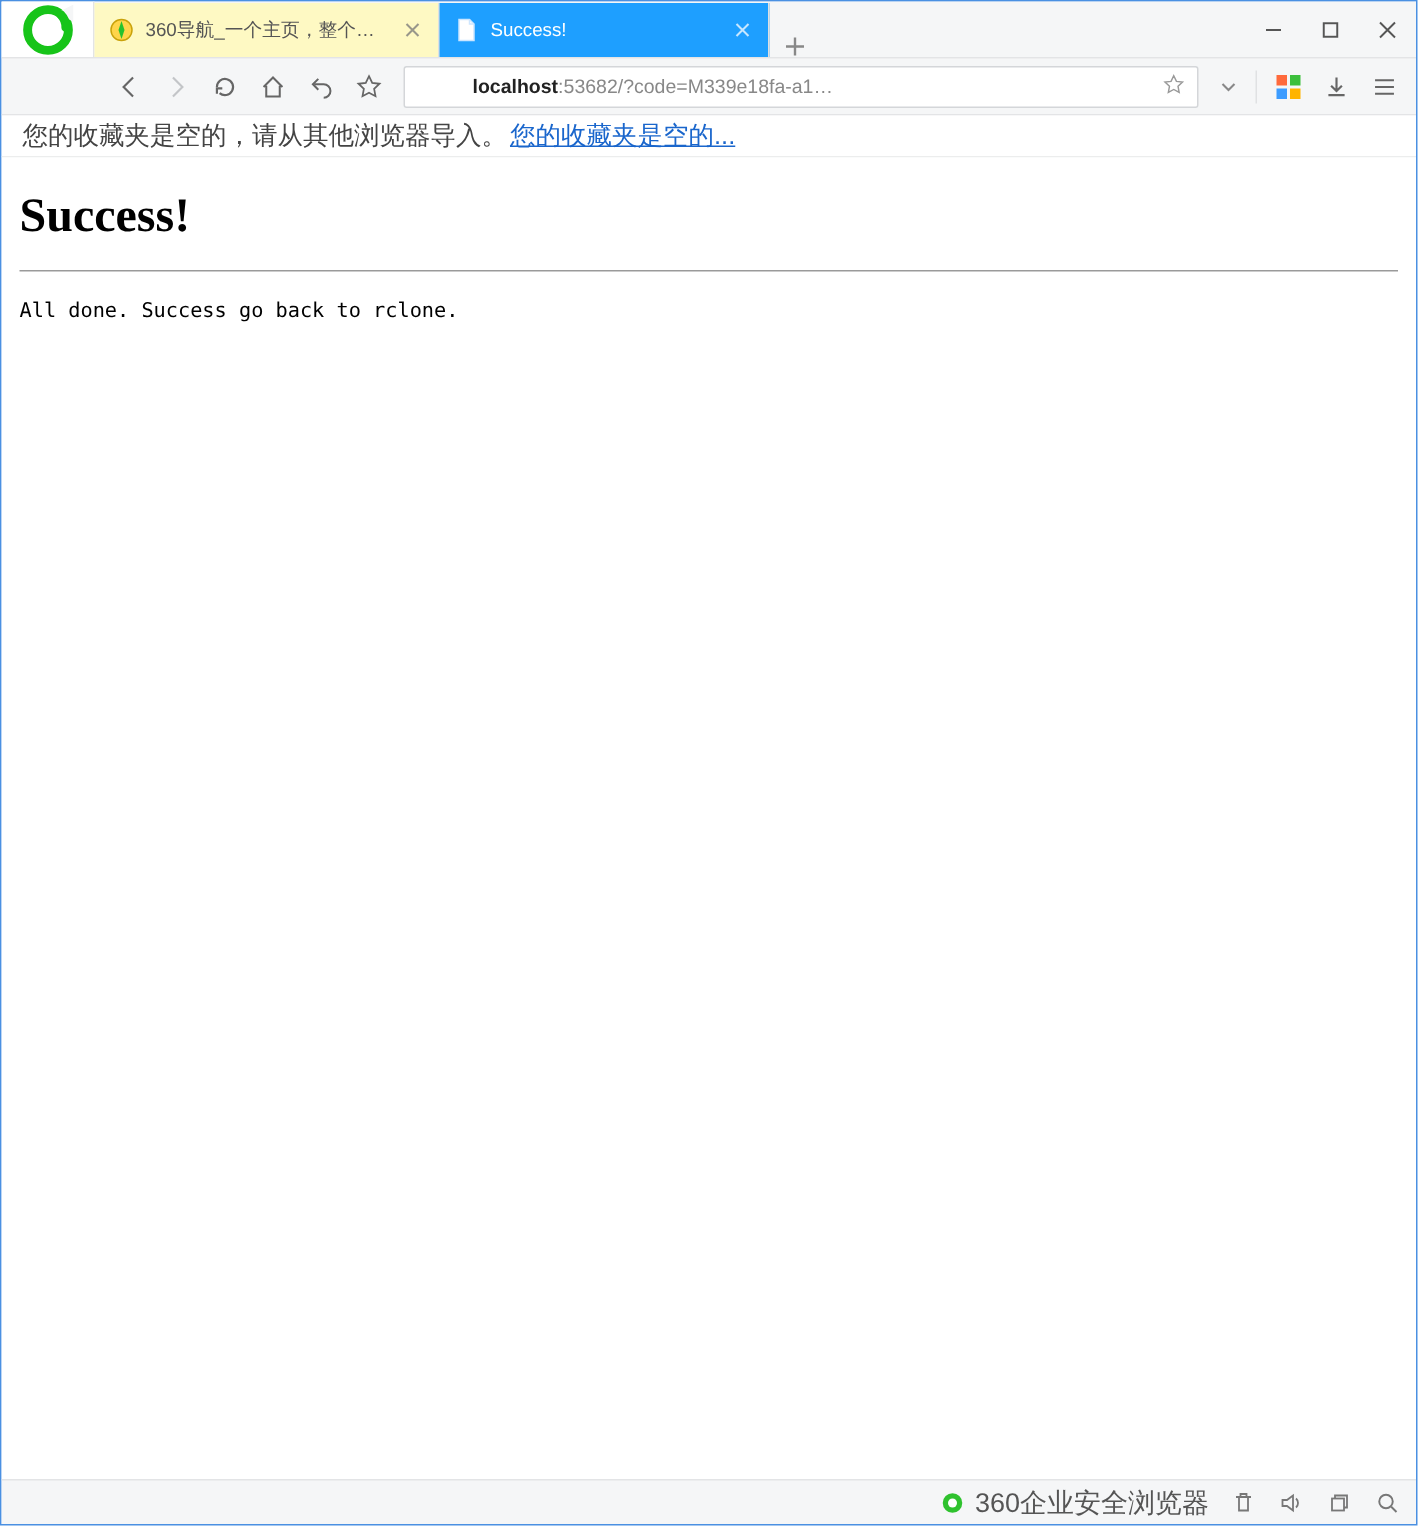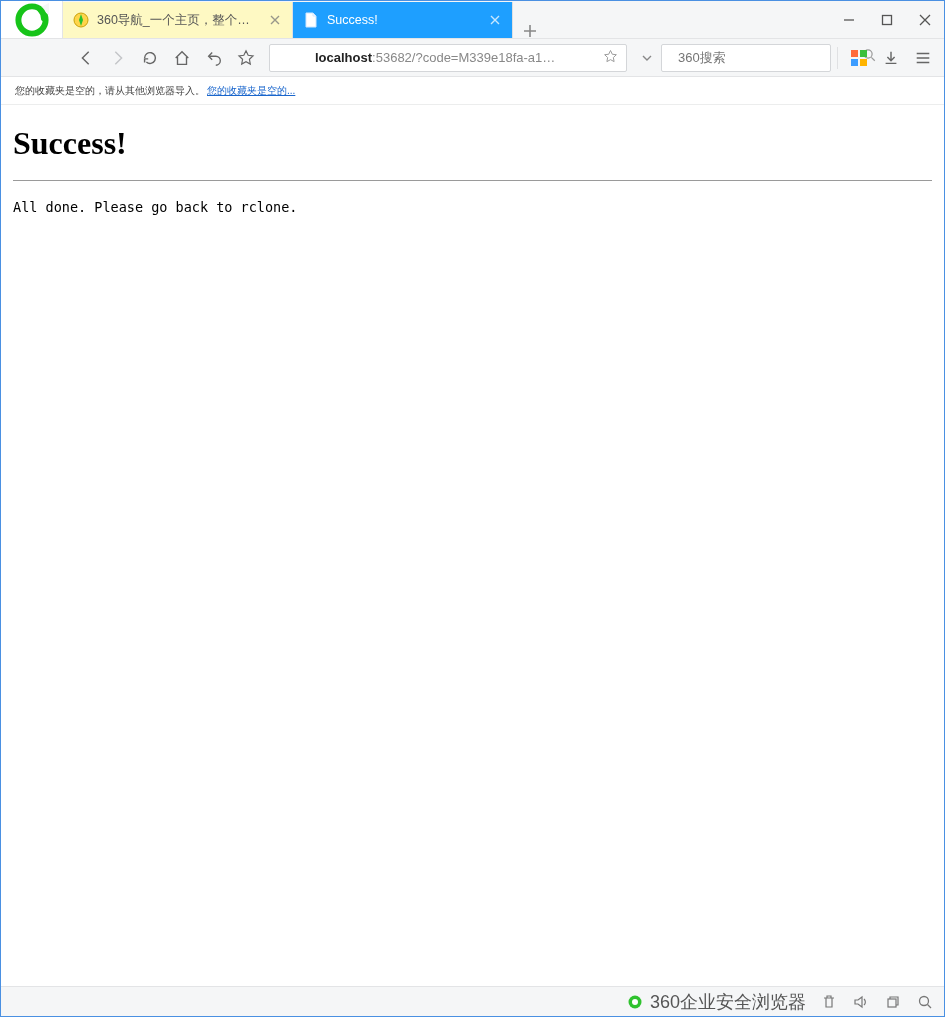--- a/index.html
+++ b/index.html
@@ -72,21 +72,21 @@
   .searchbox input {
     flex:1; border:none; outline:none; font-size:13px; color:#555; background:transparent;
   }
   .searchbox .se-logo { width:16px; height:16px; }
   .searchbox .se-go { color:#999; }
   .tb-sep { width:1px; height:22px; background:#e0e1e3; margin:0 4px; }
   .ext-grid svg { width:18px; height:18px; }
   
   .bookmarkbar {
     height:28px; background:#fff; display:flex; align-items:center;
-    padding:0 14px; font-size:10px; color:#444; border-bottom:1px solid #eceded;
+    padding:0 14px; font-size:17px; color:#444; border-bottom:1px solid #eceded;
   }
   .bookmarkbar a { color:#1a66cc; text-decoration:underline; margin-left:2px; }
   
   .content { flex:1; background:#fff; padding:20px 12px 12px 12px; overflow:auto; }
   .content h1 { font-family:"Times New Roman",serif; font-size:32px; font-weight:bold; margin:0 0 18px 0; color:#000; }
   .content hr { border:none; border-top:1px solid #9a9a9a; margin:6px 0 18px 0; }
   .content pre { font-family:Consolas,Menlo,monospace; font-size:13.5px; color:#000; margin:0; }
   
   .statusbar {
     height:30px; background:#f5f6f7; border-top:1px solid #e3e4e6;
@@ -207,35 +207,20 @@
         </svg>
     </span>
   </div>
 
   <div class="dropdown-caret">
     <svg width="12" height="12" viewBox="0 0 12 12">
         <path d="M2 4 L6 8 L10 4" fill="none" stroke="#888" stroke-width="1.4"></path>
       </svg>
   </div>
 
-  <div class="searchbox">
-    <span class="se-logo">
-      <svg viewBox="0 0 16 16">
-          <circle cx="8" cy="8" r="6" fill="none" stroke="#2fc22e" stroke-width="3"></circle>
-          <circle cx="8" cy="8" r="6" fill="none" stroke="#ffb400" stroke-width="3" stroke-dasharray="9 30"></circle>
-        </svg>
-    </span>
-    <input placeholder="360搜索" style="">
-    <span class="se-go">
-      <svg width="15" height="15" viewBox="0 0 20 20">
-          <circle cx="8" cy="8" r="5.5" fill="none" stroke="#999" stroke-width="1.6"></circle>
-          <path d="M12.5 12.5 L17 17" stroke="#999" stroke-width="1.6"></path>
-        </svg>
-    </span>
-  </div>
 
   <div class="tb-sep"></div>
   <div class="tb-btn ext-grid">
     <svg viewBox="0 0 18 18">
         <rect x="1" y="1" width="7" height="7" fill="#ff6a3c"></rect>
         <rect x="10" y="1" width="7" height="7" fill="#3cbf3c"></rect>
         <rect x="1" y="10" width="7" height="7" fill="#3c9cff"></rect>
         <rect x="10" y="10" width="7" height="7" fill="#ffb400"></rect>
       </svg>
   </div>
@@ -252,21 +237,21 @@
 </div>
 
 <div class="bookmarkbar">
   <span>您的收藏夹是空的，请从其他浏览器导入。</span>
   <a href="#">您的收藏夹是空的...</a>
 </div>
 
 <div class="content">
   <h1>Success!</h1>
   <hr>
-  <pre>All done. Please go back to rclone.</pre>
+  <pre>All done. Success go back to rclone.</pre>
 </div>
 
 <div class="statusbar">
   <div class="brand">
     <span class="sb-ico">
       <svg viewBox="0 0 16 16">
           <circle cx="8" cy="8" r="6.5" fill="#2fc22e"></circle>
           <circle cx="8" cy="8" r="3" fill="#fff"></circle>
         </svg>
     </span>

